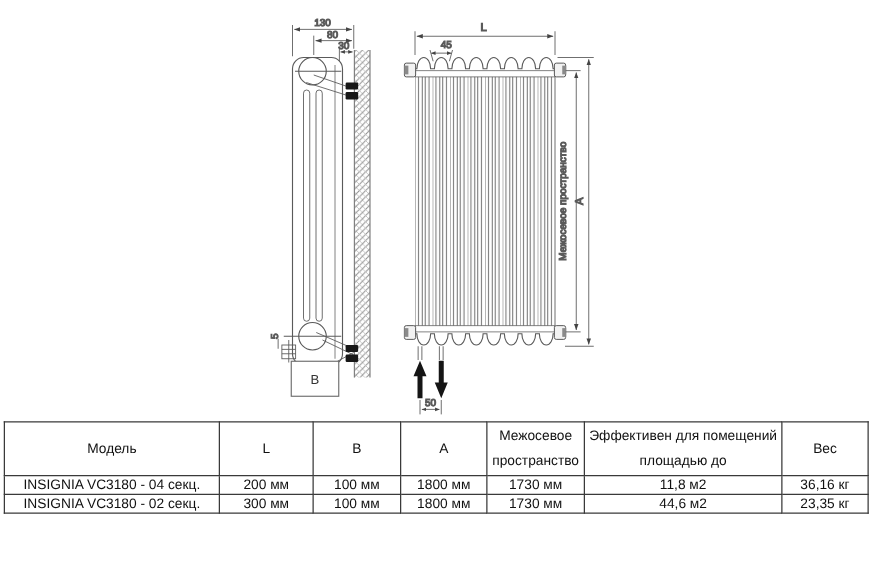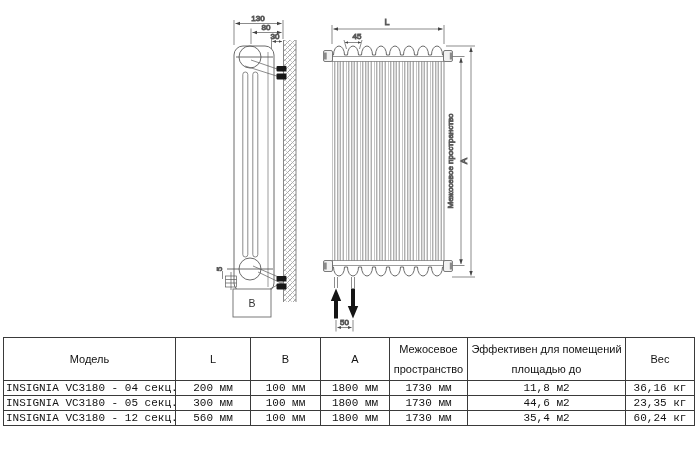--- a/index.html
+++ b/index.html
@@ -7,21 +7,21 @@
         font-family:"Liberation Sans", sans-serif;color:#1c1c1c;}
   #drawing{position:absolute;left:0;top:0;}
   svg text{font-family:"Liberation Sans", sans-serif;fill:#333;}
   .dimtxt{font-size:8px;}
   .dimtxt-lg{font-size:9px;}
   #spec-table{position:absolute;left:3px;top:337px;width:691px;border-collapse:collapse;
               table-layout:fixed;}
   #spec-table td,#spec-table th{border:1px solid #3a3a3a;text-align:center;vertical-align:middle;
               font-weight:normal;font-size:11px;color:#111;padding:0 2px;overflow:hidden;}
   #spec-table thead th{height:42px;line-height:1.85;}
-  #spec-table tbody td{height:14px;line-height:14px;white-space:nowrap;font-family:Liberation Mono, monospace;}
+  #spec-table tbody td{height:14px;line-height:14px;white-space:nowrap;}
 </style>
 </head>
 <body>
 
 <div id="page">
 
   <svg id="drawing" width="700" height="336" viewBox="0 0 700 336">
     <defs>
       <marker id="m-arr" viewBox="0 0 10 10" refX="9" refY="5" markerWidth="7.5" markerHeight="7.5" orient="auto-start-reverse">
         <path d="M0,1.6 L9.5,5 L0,8.4 z" fill="#444"></path>
@@ -188,32 +188,23 @@
       <tr>
         <td>INSIGNIA VC3180 - 04 секц.</td>
         <td>200 мм</td>
         <td>100 мм</td>
         <td>1800 мм</td>
         <td>1730 мм</td>
         <td>11,8 м2</td>
         <td>36,16 кг</td>
       </tr>
       <tr>
-        <td>INSIGNIA VC3180 - 05 секц.</td>
+        <td>INSIGNIA VC3180 - 02 секц.</td>
         <td>300 мм</td>
         <td>100 мм</td>
         <td>1800 мм</td>
         <td>1730 мм</td>
         <td>44,6 м2</td>
         <td>23,35 кг</td>
       </tr>
-      <tr>
-        <td>INSIGNIA VC3180 - 12 секц.</td>
-        <td>560 мм</td>
-        <td>100 мм</td>
-        <td>1800 мм</td>
-        <td>1730 мм</td>
-        <td>35,4 м2</td>
-        <td>60,24 кг</td>
-      </tr>
     </tbody>
   </table>
 </div>
 
 </body></html>

